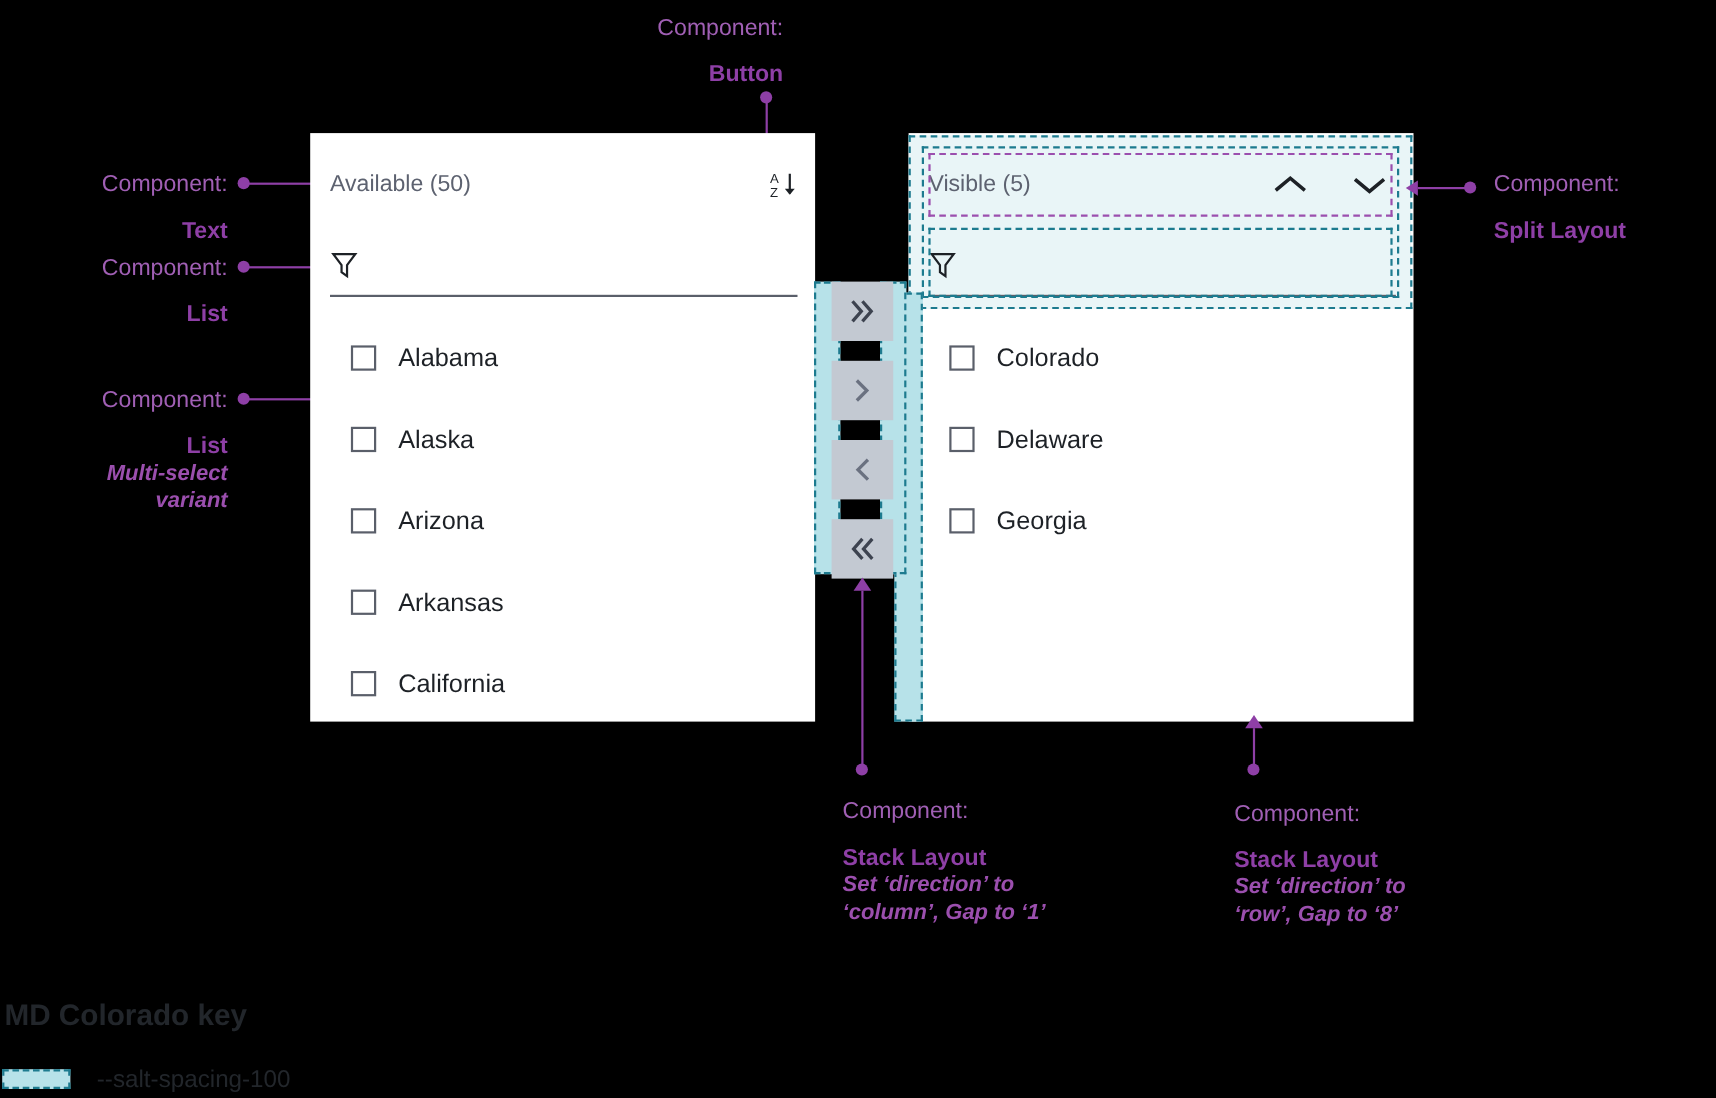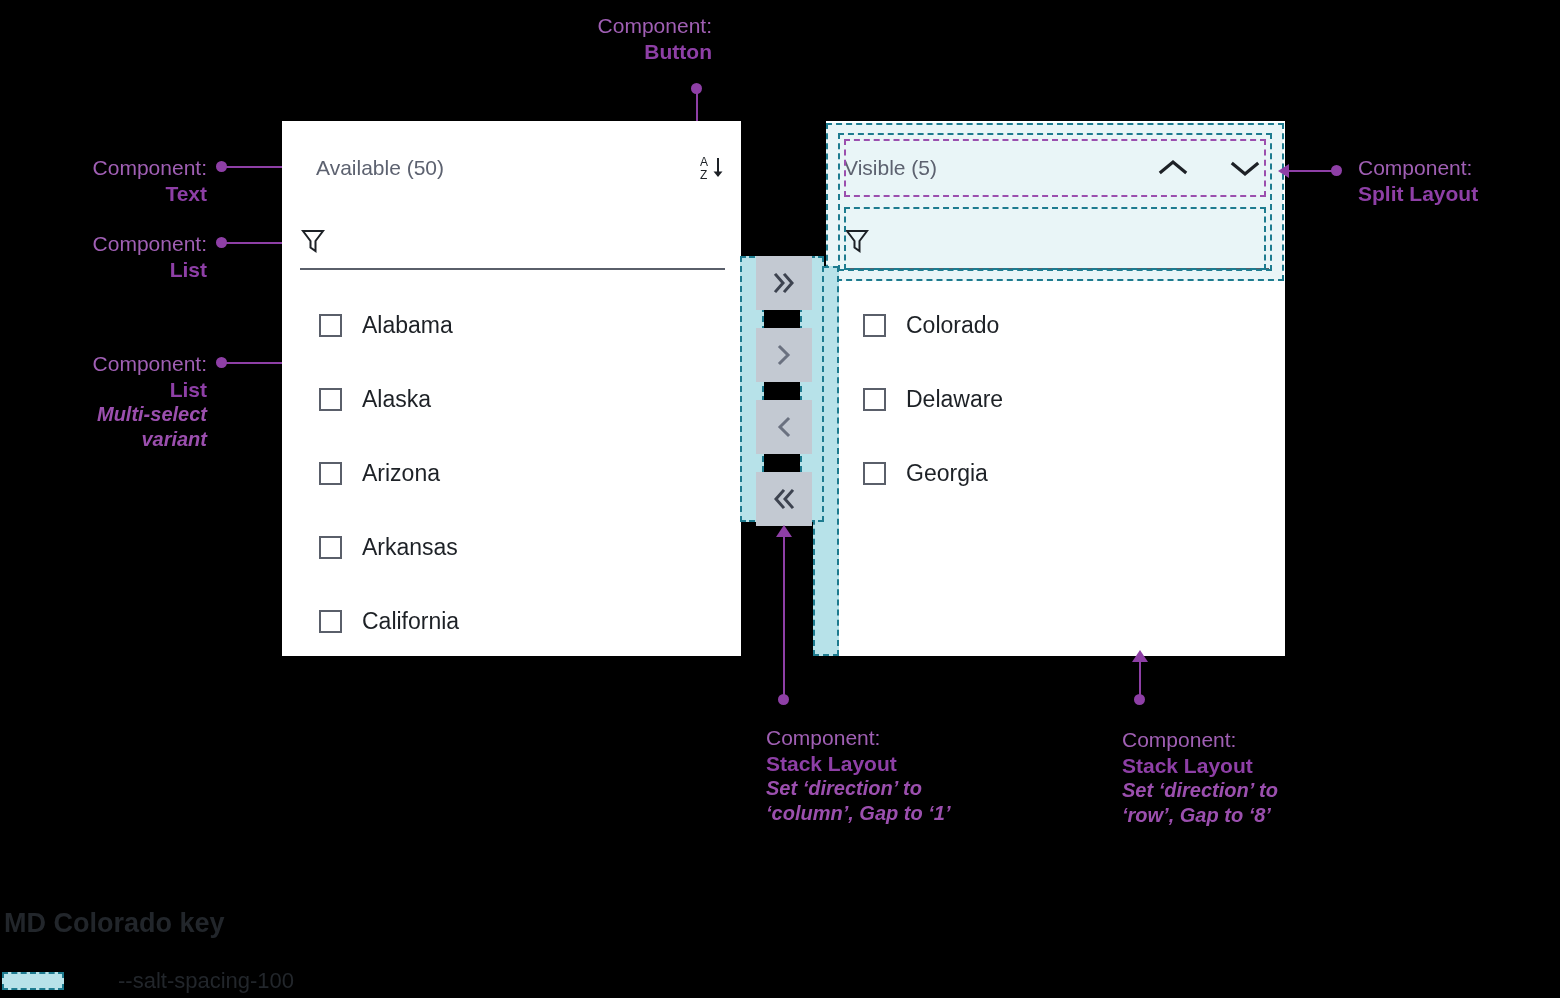--- a/index.html
+++ b/index.html
@@ -24,20 +24,21 @@
   }
   .anno .lbl {
     font-size: 21px;
     font-weight: 400;
     color: #a05fb4;
   }
   .anno .name {
     font-size: 21px;
     font-weight: 700;
     color: #8e3fa6;
+    margin-top: 16px;
   }
   .anno .sub {
     font-size: 20px;
     font-style: italic;
     font-weight: 600;
     color: #9b4fae;
   }
   .anno-right { text-align: right; }
   .anno-left  { text-align: left; }
 
@@ -204,21 +205,20 @@
   .key-swatch {
     position: absolute;
     background: #b7e2e9;
     border: 2px dashed #1d7b8f;
     box-sizing: border-box;
   }
   .key-label {
     position: absolute;
     font-size: 22px;
     color: #22262b;
-    margin-left: 30px;
   }
 </style>
 </head>
 <body>
 
 <div class="anno anno-right" style="right:1353px; top:155px;">
   <div class="lbl">Component:</div>
   <div class="name">Text</div>
 </div>
 <div class="dot" style="left:216px; top:161px;"></div>
@@ -247,21 +247,21 @@
   <div class="lbl">Component:</div>
   <div class="name">Button</div>
 </div>
 <div class="dot" style="left:691px; top:83px;"></div>
 <div class="vline" style="left:696px; top:89px; height:42px;"></div>
 <div class="arrow-d" style="left:689px; top:129px;"></div>
 
 <div class="panel" style="left:282px; top:121px; width:459px; height:535px;">
 </div>
 
-<div class="panel-header" style="left:282px; top:140px; width:470px; height:56px; padding:0 18px 0 34px;">
+<div class="panel-header" style="left:282px; top:140px; width:470px; height:56px; padding:0 18px 0 18px;">
   <span class="panel-title">Available (50)</span>
   <span class="hdr-btns">
     <button class="icon-btn" title="sort">
       <svg width="26" height="28" viewBox="0 0 26 28" aria-hidden="true">
         <text x="1" y="12" font-family="Liberation Sans, sans-serif" font-size="12" fill="#1d2126">A</text>
         <text x="1" y="25" font-family="Liberation Sans, sans-serif" font-size="12" fill="#1d2126">Z</text>
         <line x1="19" y1="4" x2="19" y2="22" stroke="#1d2126" stroke-width="2"></line>
         <path d="M14.5 17.5 L19 23 L23.5 17.5 Z" fill="#1d2126"></path>
       </svg>
     </button>

